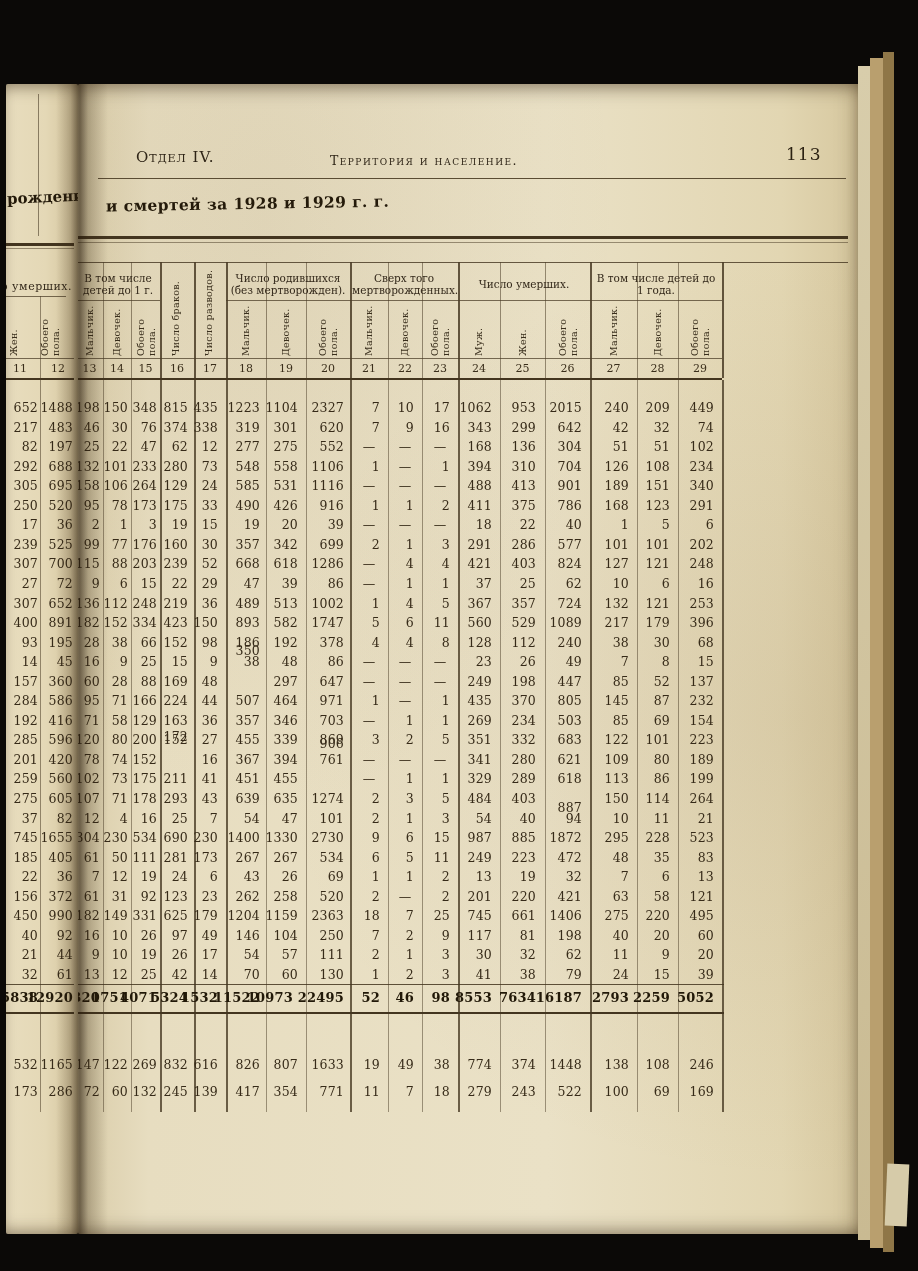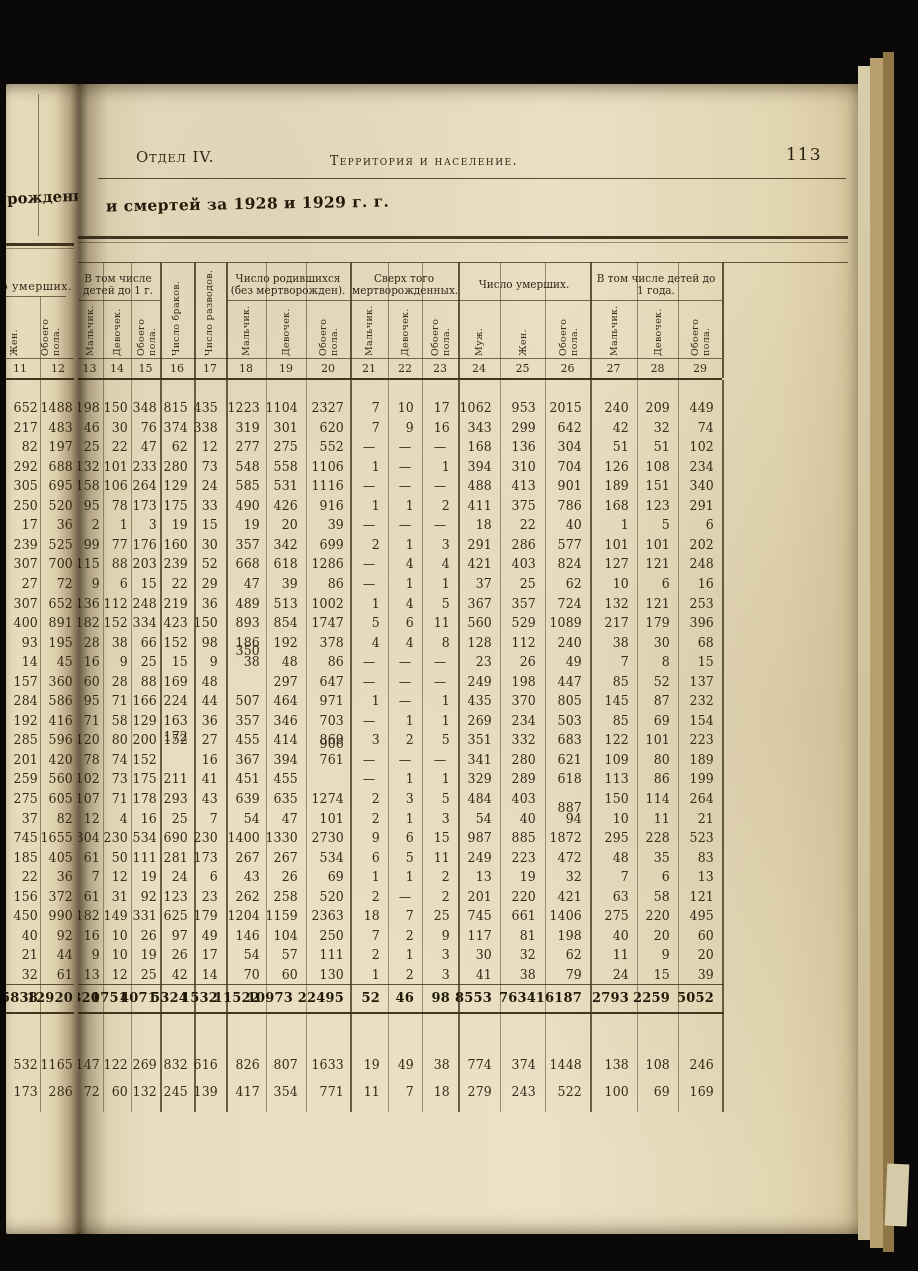--- a/index.html
+++ b/index.html
@@ -420,21 +420,21 @@
         <div class="cell" style="left: 448px; top: 511.5px; width: 56px;">724</div>
         <div class="cell" style="left: 495px; top: 511.5px; width: 56px;">132</div>
         <div class="cell" style="left: 536px; top: 511.5px; width: 56px;">121</div>
         <div class="cell" style="left: 580px; top: 511.5px; width: 56px;">253</div>
         <div class="cell" style="left: -34px; top: 531.05px; width: 56px;">182</div>
         <div class="cell" style="left: -6px; top: 531.05px; width: 56px;">152</div>
         <div class="cell" style="left: 23px; top: 531.05px; width: 56px;">334</div>
         <div class="cell" style="left: 54px; top: 531.05px; width: 56px;">423</div>
         <div class="cell" style="left: 84px; top: 531.05px; width: 56px;">150</div>
         <div class="cell" style="left: 126px; top: 531.05px; width: 56px;">893</div>
-        <div class="cell" style="left: 164px; top: 531.05px; width: 56px;">854</div>
+        <div class="cell" style="left: 164px; top: 531.05px; width: 56px;">582</div>
         <div class="cell" style="left: 210px; top: 531.05px; width: 56px;">1747</div>
         <div class="cell" style="left: 246px; top: 531.05px; width: 56px;">5</div>
         <div class="cell" style="left: 280px; top: 531.05px; width: 56px;">6</div>
         <div class="cell" style="left: 316px; top: 531.05px; width: 56px;">11</div>
         <div class="cell" style="left: 358px; top: 531.05px; width: 56px;">560</div>
         <div class="cell" style="left: 402px; top: 531.05px; width: 56px;">529</div>
         <div class="cell" style="left: 448px; top: 531.05px; width: 56px;">1089</div>
         <div class="cell" style="left: 495px; top: 531.05px; width: 56px;">217</div>
         <div class="cell" style="left: 536px; top: 531.05px; width: 56px;">179</div>
         <div class="cell" style="left: 580px; top: 531.05px; width: 56px;">396</div>
@@ -522,21 +522,21 @@
         <div class="cell" style="left: 448px; top: 628.8px; width: 56px;">503</div>
         <div class="cell" style="left: 495px; top: 628.8px; width: 56px;">85</div>
         <div class="cell" style="left: 536px; top: 628.8px; width: 56px;">69</div>
         <div class="cell" style="left: 580px; top: 628.8px; width: 56px;">154</div>
         <div class="cell" style="left: -34px; top: 648.35px; width: 56px;">120</div>
         <div class="cell" style="left: -6px; top: 648.35px; width: 56px;">80</div>
         <div class="cell" style="left: 23px; top: 648.35px; width: 56px;">200</div>
         <div class="cell" style="left: 54px; top: 648.35px; width: 56px;">152</div>
         <div class="cell" style="left: 84px; top: 648.35px; width: 56px;">27</div>
         <div class="cell" style="left: 126px; top: 648.35px; width: 56px;">455</div>
-        <div class="cell" style="left: 164px; top: 648.35px; width: 56px;">414</div>
+        <div class="cell" style="left: 164px; top: 648.35px; width: 56px;">339</div>
         <div class="cell" style="left: 210px; top: 648.35px; width: 56px;">869</div>
         <div class="cell" style="left: 246px; top: 648.35px; width: 56px;">3</div>
         <div class="cell" style="left: 280px; top: 648.35px; width: 56px;">2</div>
         <div class="cell" style="left: 316px; top: 648.35px; width: 56px;">5</div>
         <div class="cell" style="left: 358px; top: 648.35px; width: 56px;">351</div>
         <div class="cell" style="left: 402px; top: 648.35px; width: 56px;">332</div>
         <div class="cell" style="left: 448px; top: 648.35px; width: 56px;">683</div>
         <div class="cell" style="left: 495px; top: 648.35px; width: 56px;">122</div>
         <div class="cell" style="left: 536px; top: 648.35px; width: 56px;">101</div>
         <div class="cell" style="left: 580px; top: 648.35px; width: 56px;">223</div>

